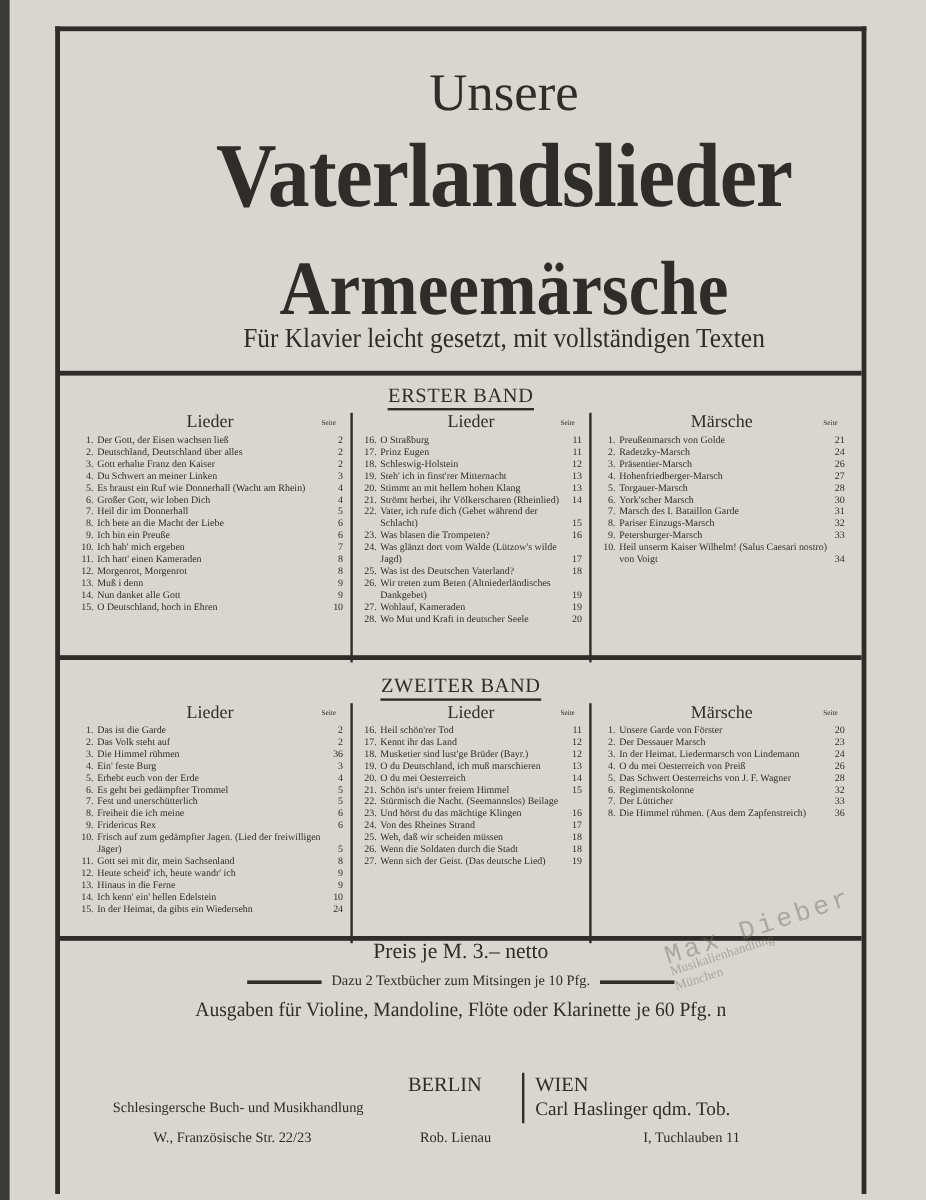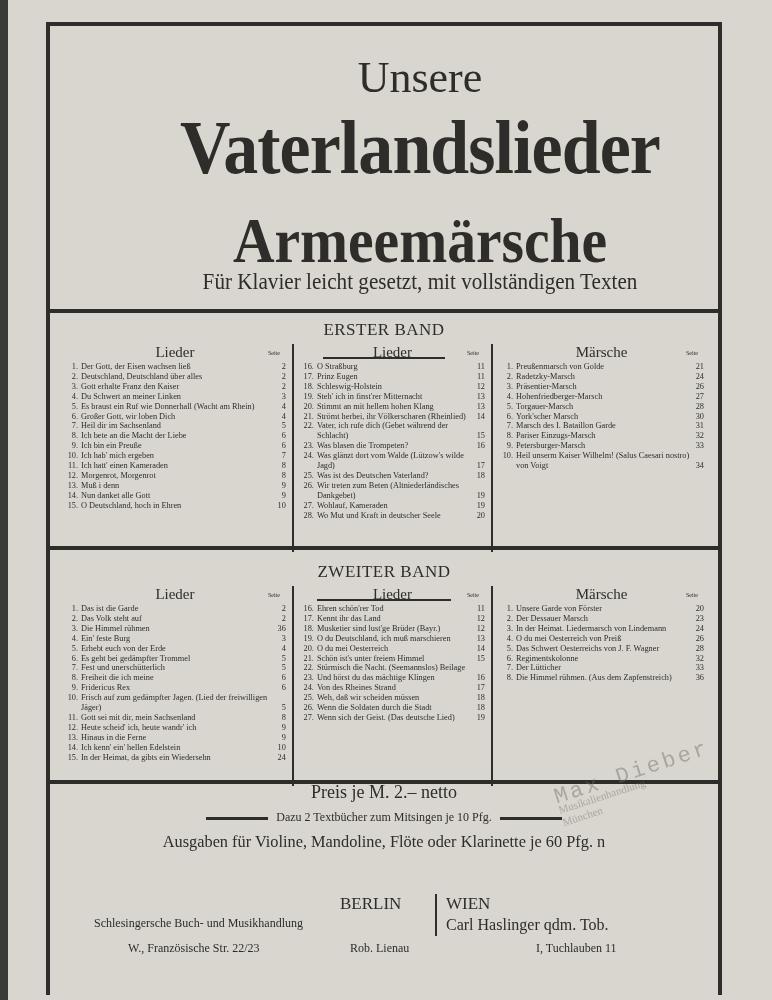--- a/index.html
+++ b/index.html
@@ -8,21 +8,21 @@
   .frame{position:absolute;left:38px;top:22px;width:676px;height:973px;border:4px solid #2e2d29;box-sizing:border-box;border-bottom:none;}
   .title-block{position:absolute;left:0;top:0;width:100%;height:285px;text-align:center;padding-left:24px;}
   .t-unsere{position:absolute;top:26px;width:100%;font-size:44px;letter-spacing:0px;}
   .t-vater{position:absolute;top:78px;width:100%;font-size:76px;font-weight:bold;letter-spacing:-1px;transform:scaleX(0.92);}
   .t-und{position:absolute;top:168px;width:100%;font-size:13px;}
   .t-armee{position:absolute;top:178px;width:100%;font-size:64px;font-weight:bold;transform:scaleX(0.9);}
   .t-sub{position:absolute;top:243px;width:100%;font-size:23px;transform:scaleX(0.92);}
   .hr{position:absolute;left:0;width:100%;height:4px;background:#2e2d29;}
   .band{position:absolute;left:0;width:100%;}
   .band-title{text-align:center;font-size:17px;letter-spacing:0.5px;}
-  .band-title span{border-bottom:2px solid #2e2d29;padding-bottom:18px;}
+  .band-title span{border-bottom:2px solid #2e2d29;padding-bottom:1px;}
   .cols{position:absolute;left:8px;right:8px;display:flex;}
   .col{position:relative;padding:0 6px;box-sizing:border-box;}
   .col + .col{border-left:2px solid #2e2d29;}
   .col-head{position:relative;text-align:center;font-size:15px;height:18px;}
   .seite{position:absolute;right:6px;top:6px;font-size:6px;}
   .entry{display:flex;font-size:8.3px;line-height:9.9px;}
   .num{width:14px;text-align:right;padding-right:3px;flex:none;}
   .txt{flex:1;}
   .pg{width:12px;text-align:right;flex:none;align-self:flex-end;}
   .price{position:absolute;left:0;width:100%;text-align:center;}
@@ -89,21 +89,21 @@
               <span class="txt">Es braust ein Ruf wie Donnerhall (Wacht am Rhein)</span>
               <span class="pg">4</span>
             </div>
             <div class="entry">
               <span class="num">6.</span>
               <span class="txt">Großer Gott, wir loben Dich</span>
               <span class="pg">4</span>
             </div>
             <div class="entry">
               <span class="num">7.</span>
-              <span class="txt">Heil dir im Sachsenland</span>
+              <span class="txt">Heil dir im Donnerhall</span>
               <span class="pg">5</span>
             </div>
             <div class="entry">
               <span class="num">8.</span>
               <span class="txt">Ich bete an die Macht der Liebe</span>
               <span class="pg">6</span>
             </div>
             <div class="entry">
               <span class="num">9.</span>
               <span class="txt">Ich bin ein Preuße</span>
@@ -352,21 +352,21 @@
               <span class="txt">In der Heimat, da gibts ein Wiedersehn</span>
               <span class="pg">24</span>
             </div>
           </div>
       </div>
       <div class="col" style="width:200px;">
         <div class="col-head"><span>Lieder</span><span class="seite">Seite</span></div>
         <div>
             <div class="entry">
               <span class="num">16.</span>
-              <span class="txt">Ehren schön'rer Tod</span>
+              <span class="txt">Heil schön'rer Tod</span>
               <span class="pg">11</span>
             </div>
             <div class="entry">
               <span class="num">17.</span>
               <span class="txt">Kennt ihr das Land</span>
               <span class="pg">12</span>
             </div>
             <div class="entry">
               <span class="num">18.</span>
               <span class="txt">Musketier sind lust'ge Brüder (Bayr.)</span>
@@ -467,21 +467,21 @@
     </div>
 
     <div class="hr" style="top:754px;"></div>
 
     <div class="stamp">
       <div class="big">Max Dieber</div>
       <div>Musikalienhandlung</div>
       <div>München</div>
     </div>
 
-    <div class="price p1" style="top:756px;">Preis je M. 2.– netto</div>
+    <div class="price p1" style="top:756px;">Preis je M. 3.– netto</div>
     <div class="price p2" style="top:784px;"><span class="rule"></span><span>Dazu 2 Textbücher zum Mitsingen je 10 Pfg.</span><span class="rule"></span></div>
     <div class="price p3" style="top:806px;">Ausgaben für Violine, Mandoline, Flöte oder Klarinette je 60 Pfg. n</div>
 
     <div class="pub" style="top:868px;">
       <div class="pub-city-l">BERLIN</div>
       <div class="pub-div"></div>
       <div class="pub-city-r">WIEN</div>
       <div class="pub-l2">Schlesingersche Buch- und Musikhandlung</div>
       <div class="pub-r2">Carl Haslinger qdm. Tob.</div>
       <div class="pub-l3">W., Französische Str. 22/23</div>

